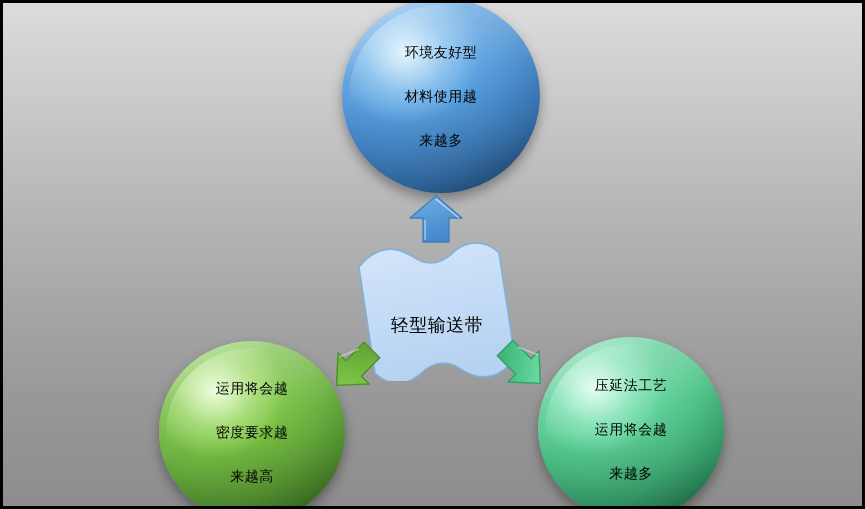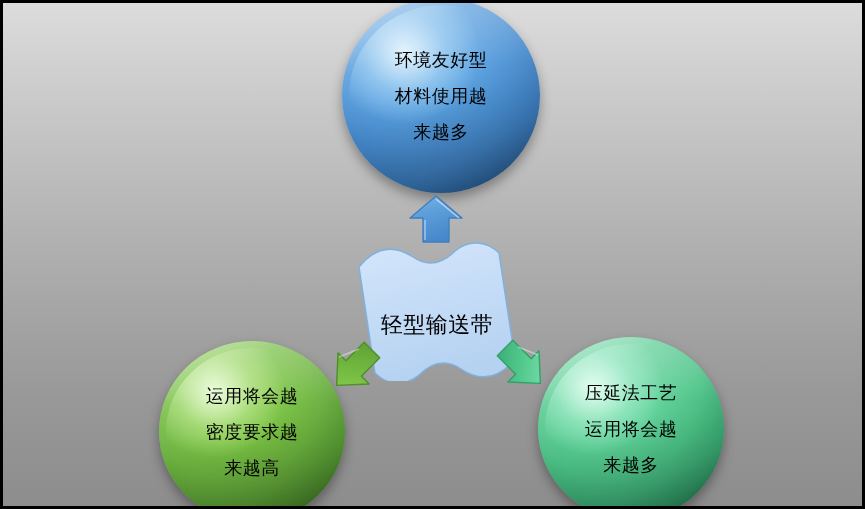--- a/index.html
+++ b/index.html
@@ -30,22 +30,22 @@
     display: flex;
     align-items: center;
     justify-content: center;
     text-align: center;
     box-sizing: border-box;
   }
   .node-label {
     position: relative;
     z-index: 4;
     color: #000000;
-    font-size: 18px;
-    line-height: 36px;
+    font-size: 14px;
+    line-height: 44px;
     letter-spacing: 0.5px;
     white-space: pre-line;
     font-weight: 400;
   }
 
   
   .ellipse {
     border-radius: 50%;
   }
   .ellipse .shine-outer,
@@ -133,21 +133,21 @@
     left: 344px; top: 238px;
     width: 180px; height: 140px;
   }
   #node-center svg {
     position: absolute;
     inset: 0;
     width: 100%;
     height: 100%;
   }
   #node-center .node-label {
-    font-size: 22px;
+    font-size: 18px;
     line-height: 30px;
     margin-top: 27px;
   }
 
   
   .arrow { position: absolute; }
   #arrow-up    { left: 405px; top: 191px; width: 56px;  height: 50px; }
   #arrow-left  { left: 320px; top: 332px; width: 64px;  height: 64px; }
   #arrow-right { left: 487px; top: 330px; width: 64px;  height: 64px; }
 </style>

